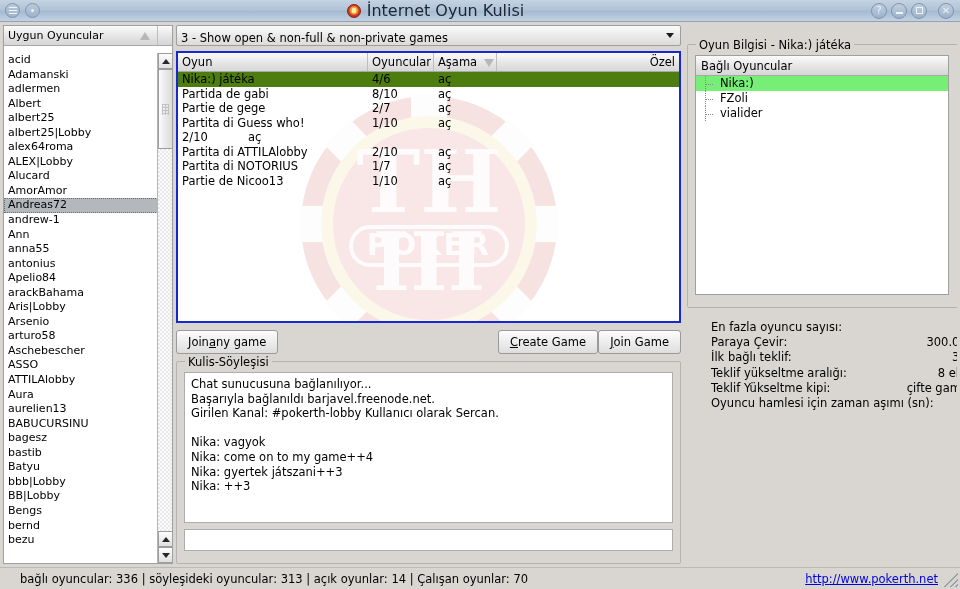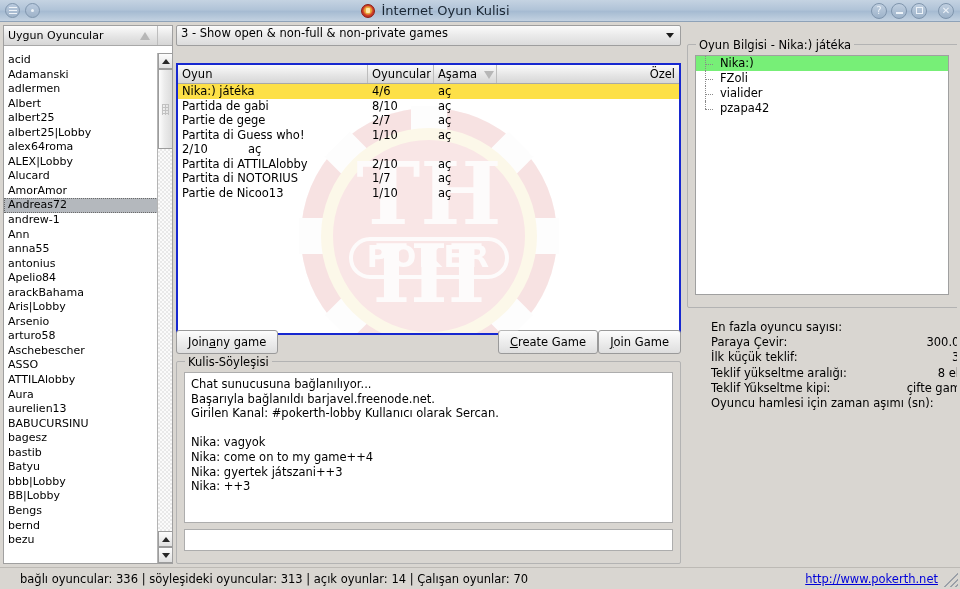--- a/index.html
+++ b/index.html
@@ -45,21 +45,21 @@
   .tb-icon {
     width: 14px; height: 14px; border-radius: 50%;
     background: radial-gradient(circle at 50% 45%, #f5cf52 0%, #e8a43a 38%, #cf3e2a 55%, #a81e14 100%);
     border: 1px solid #8d1d12;
     position: relative;
   }
   .tb-icon::after {
     content: ""; position: absolute; left: 4px; top: 3.5px;
     width: 4px; height: 5px; background: #ffe9a8; border-radius: 1px;
   }
-  .tb-title { font-size: 13px; color: #1a2633; }
+  .tb-title { font-size: 16px; color: #1a2633; }
   .tb-right { display: flex; align-items: center; gap: 4px; padding-right: 6px; }
   .wb {
     width: 16px; height: 16px; border-radius: 50%;
     background: linear-gradient(to bottom, #c0cfe0, #9db2c9);
     border: 1px solid #7f95ad;
     display: flex; align-items: center; justify-content: center;
     color: #edf3f9; font-size: 10px; line-height: 1;
   }
   .wb.close { margin-left: 7px; }
   .wb .sq { width: 7px; height: 7px; border: 1.5px solid #edf3f9; }
@@ -135,39 +135,38 @@
                 repeating-linear-gradient(to right, #bdbdbd 0 1px, transparent 1px 3px);
     background-size: 3px 3px, 3px 3px; opacity: .9; }
 
   
   .center { position: absolute; left: 176px; top: 3px; width: 505px; height: 539px; }
 
   .combo {
     width: 100%; height: 21px;
     background: linear-gradient(to bottom, #fbfbfb, #eaeaea 50%, #dcdcdc);
     border: 1px solid #9e9e9e; border-radius: 2px;
-    display: flex; align-items: flex-start; padding: 0 4px;
+    display: flex; align-items: flex-end; padding: 0 4px;
     font-size: 11.5px; position: relative;
   }
   .combo .arrow-box {
     position: absolute; right: 2px; top: 2px; bottom: 2px; width: 16px;
     display: flex; align-items: center; justify-content: center;
   }
   .combo .arrow-box i {
     width: 0; height: 0;
     border-left: 4px solid transparent; border-right: 4px solid transparent;
     border-top: 5px solid #1c1c1c;
   }
 
   .gametable {
     position: absolute; left: 0; top: 26px; width: 505px; height: 272px;
     background: #fff;
     border: 2px solid #1728d0;
     overflow: hidden;
-    margin-top: 12px;
   }
   .gt-head {
     display: flex; height: 19px; flex: none;
     background: linear-gradient(to bottom, #fbfbfb, #e4e4e4 60%, #d7d7d7);
     border-bottom: 1px solid #a8a8a8;
     font-size: 11.5px;
   }
   .gt-head > div {
     border-right: 1px solid #bdbdbd;
     padding: 0 4px; line-height: 19px; position: relative; white-space: nowrap;
@@ -178,21 +177,21 @@
     border-left: 5px solid transparent; border-right: 5px solid transparent;
     border-top: 8px solid #b7b7b7;
   }
   .col-oyun { width: 190px; }
   .col-oyuncular { width: 66px; }
   .col-asama { width: 63px; }
   .col-ozel { flex: 1; border-right: none !important; text-align: right; }
 
   .gt-body { position: relative; }
   .gt-row { display: flex; height: 14.5px; line-height: 14.5px; font-size: 11.5px; position: relative; z-index: 2; }
-  .gt-row.sel { background: #fde047; }
+  .gt-row.sel { background: #4d7c0f; }
   .gt-row > div { padding: 0 4px; white-space: nowrap; overflow: hidden; }
 
   
   .chip {
     position: absolute; left: 50%; top: 152px; transform: translate(-50%, -50%);
     width: 260px; height: 260px; z-index: 1; pointer-events: none; opacity: .30;
   }
 
   .btnrow { position: absolute; left: 0; top: 305px; width: 505px; height: 24px; }
   .btn {
@@ -494,39 +493,39 @@
 Nika: ++3</div>
       <div class="chatinput"></div>
     </div>
 
   </div>
 
   <div class="right">
     <div class="groupbox infogroup">
       <div class="gb-title">Oyun Bilgisi - Nika:) játéka</div>
       <div class="pl-box">
+        <div class="pl-head">Bağlı Oyuncular</div>
         <div id="pl-list">
             <div class="pl-item sel">Nika:)</div>
             <div class="pl-item">FZoli</div>
             <div class="pl-item">vialider</div>
-            <div class="pl-item last">pzapa42</div>
           </div>
       </div>
     </div>
     <div class="stats" id="stats">
         <div class="stat-row">
           <span class="lbl">En fazla oyuncu sayısı:</span>
           <span class="val">6</span>
         </div>
         <div class="stat-row">
           <span class="lbl">Paraya Çevir:</span>
           <span class="val">300.000</span>
         </div>
         <div class="stat-row">
-          <span class="lbl">İlk küçük teklif:</span>
+          <span class="lbl">İlk bağlı teklif:</span>
           <span class="val">300</span>
         </div>
         <div class="stat-row">
           <span class="lbl">Teklif yükseltme aralığı:</span>
           <span class="val">8 eller</span>
         </div>
         <div class="stat-row">
           <span class="lbl">Teklif Yükseltme kipi:</span>
           <span class="val">çifte games</span>
         </div>

